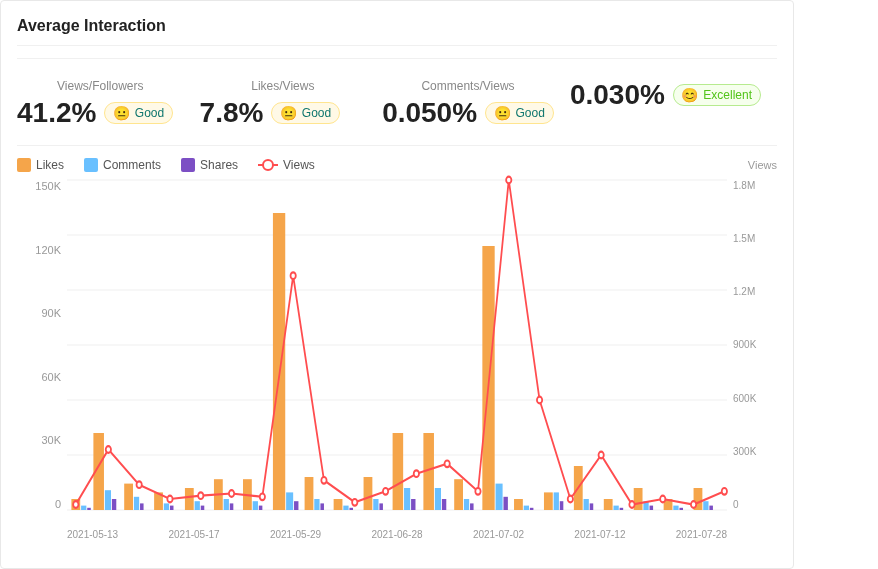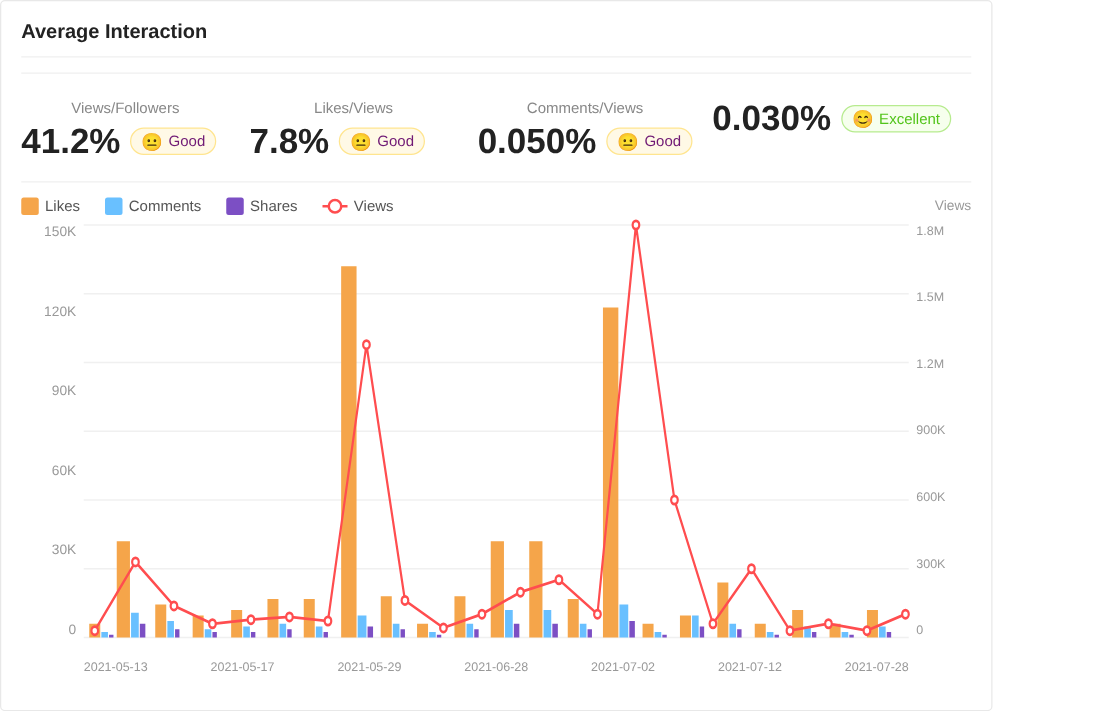--- a/index.html
+++ b/index.html
@@ -7,21 +7,21 @@
     .card { width: 794px; min-height: 569px; padding: 16px; background: #fff; border: 1px solid #e8e8e8; border-radius: 4px; }
     .title { font-size: 16px; font-weight: 600; color: #222; margin-bottom: 12px; padding-bottom: 10px; border-bottom: 1px solid #f0f0f0; }
     .metrics { display: flex; gap: 0; margin-bottom: 16px; padding-top: 8px; }
     .metric { flex: 1; padding: 0 16px 0 0; }
     .metric-label { font-size: 12px; color: #888; margin-bottom: 4px; text-align: center; }
     .metric-value { display: flex; align-items: center; gap: 8px; }
     .metric-number { font-size: 28px; font-weight: 600; color: #222; }
     .badge { display: flex; align-items: center; gap: 4px; background: #fff9e6; border: 1px solid #ffe58f; border-radius: 12px; padding: 2px 8px; font-size: 12px; }
     .badge.excellent { background: #f6ffed; border-color: #b7eb8f; }
     .badge-icon { font-size: 14px; }
-    .badge-text { color: #701a75; font-size: 12px; }
+    .badge-text { color: #0f766e; font-size: 12px; }
     .badge.excellent .badge-text { color: #52c41a; }
     .legend { display: flex; align-items: center; gap: 20px; margin-bottom: 8px; font-size: 12px; color: #555; }
     .legend-item { display: flex; align-items: center; gap: 5px; }
     .legend-box { width: 14px; height: 14px; border-radius: 2px; }
     .legend-line { width: 20px; height: 2px; background: #ff4d4f; position: relative; }
     .legend-line::before { content: ''; position: absolute; left: 50%; top: 50%; transform: translate(-50%,-50%); width: 8px; height: 8px; border-radius: 50%; border: 2px solid #ff4d4f; background: #fff; }
     .chart-container { position: relative; width: 100%; height: 360px; }
     .chart-area { position: absolute; left: 50px; right: 50px; top: 0; bottom: 30px; }
     .y-axis-left { position: absolute; left: 0; top: 0; bottom: 30px; width: 48px; display: flex; flex-direction: column; justify-content: space-between; align-items: flex-end; font-size: 11px; color: #999; padding-right: 4px; }
     .y-axis-right { position: absolute; right: 0; top: 0; bottom: 30px; width: 48px; display: flex; flex-direction: column; justify-content: space-between; align-items: flex-start; font-size: 10px; color: #999; padding-left: 4px; }

